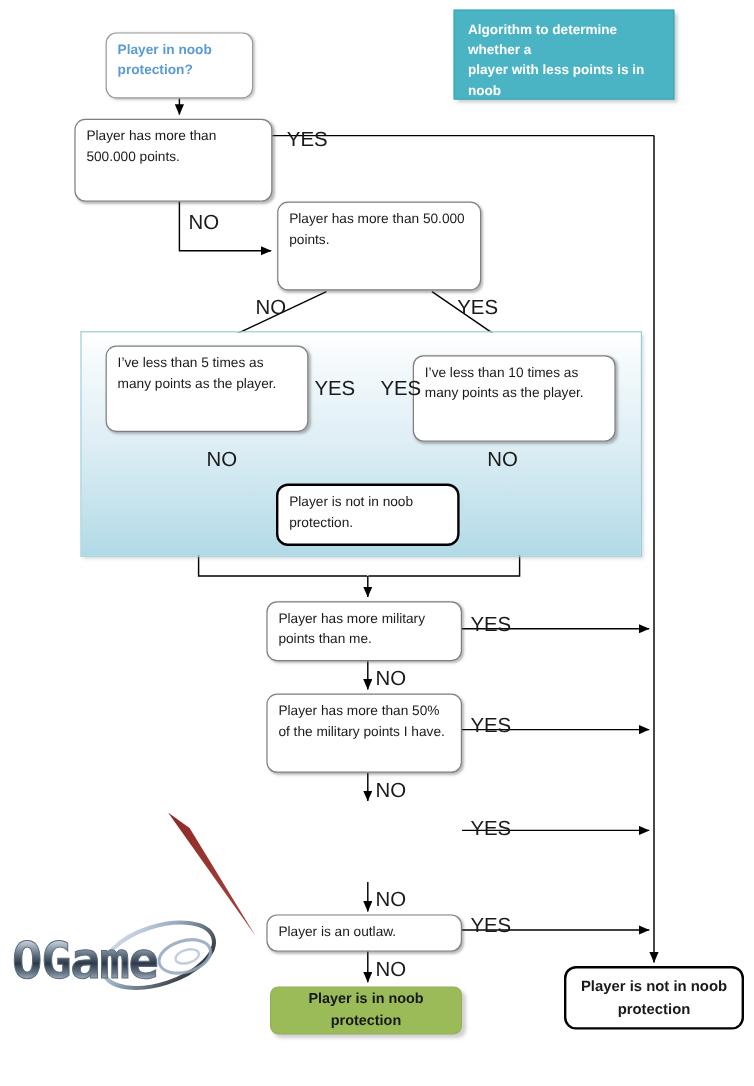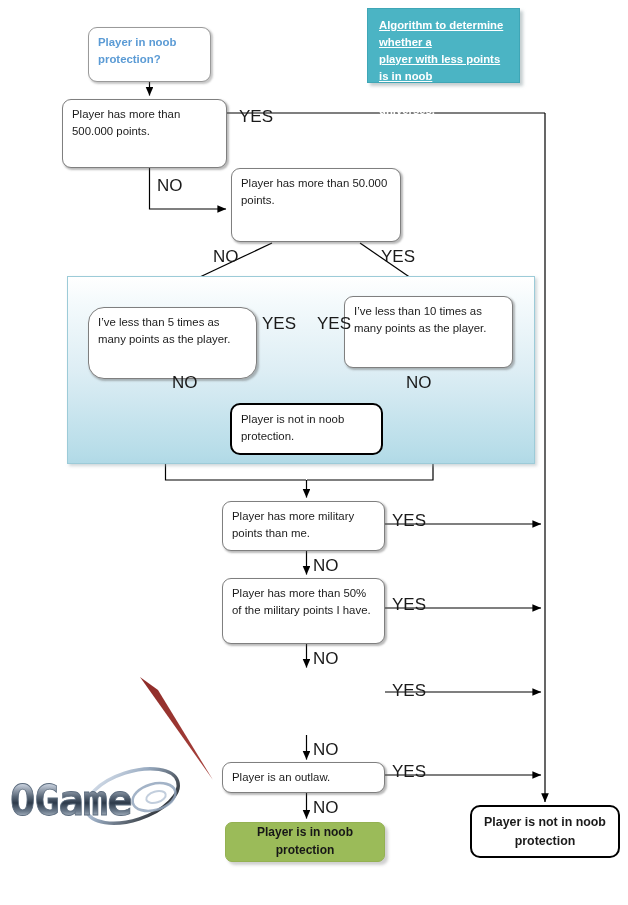--- a/index.html
+++ b/index.html
@@ -204,41 +204,41 @@
       <path d="M385,692 L541,692" marker-end="url(#ah)"></path>
 
       <path d="M306.5,735 L306.5,759.5" marker-end="url(#ah)"></path>
 
       <path d="M385,775 L541,775" marker-end="url(#ah)"></path>
 
       <path d="M306.5,793 L306.5,818.5" marker-end="url(#ah)"></path>
     </g>
   </svg>
 
-  <div id="legend" style="left:367px; top:8px; width:153px; height:75px;text-decoration:underline;">
+  <div id="legend" style="left:378px; top:8px; width:184px; height:75px;">
     <div>Algorithm  to determine whether a</div>
     <div>player with less points is in noob</div>
     <div><span>protection in </span><span class="it">new</span><span> universes.</span></div>
   </div>
 
   <div id="blue-panel" style="left:67px; top:276px; width:468px; height:188px;"></div>
 
   <div class="node start" style="left:88px; top:27px; width:123px; height:55px;">
     <span>Player in noob protection?</span>
   </div>
 
   <div class="node" style="left:62px; top:99px; width:165px; height:69px;">
     <span>Player has more than 500.000 points.</span>
   </div>
 
   <div class="node" style="left:231px; top:168px; width:170px; height:74px;">
     <span>Player has more than 50.000 points.</span>
   </div>
 
-  <div class="node" style="left:88px; top:307px; width:169px; height:72px;border-radius:16px;">
+  <div class="node" style="left:88px; top:288px; width:169px; height:72px;">
     <span>I’ve less than 5 times as many points as the player.</span>
   </div>
 
   <div class="node" style="left:344px; top:296px; width:169px; height:72px;">
     <span>I’ve less than 10 times as many points as the player.</span>
   </div>
 
   <div class="node thick" style="left:230px; top:403px; width:153px; height:52px;">
     <span>Player is not in noob protection.</span>
   </div>

